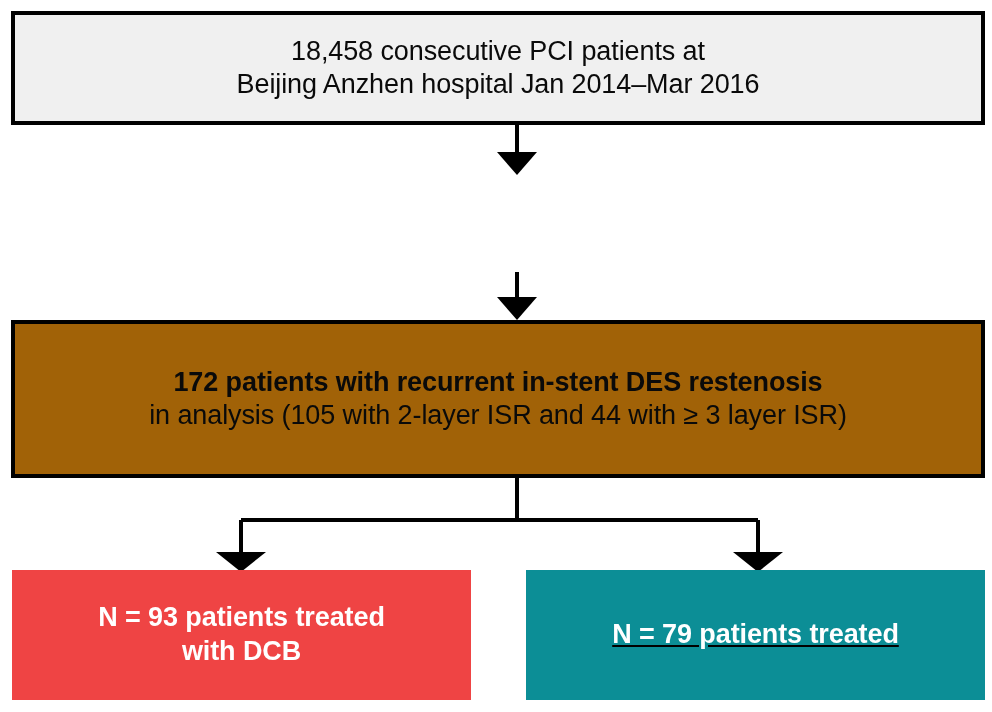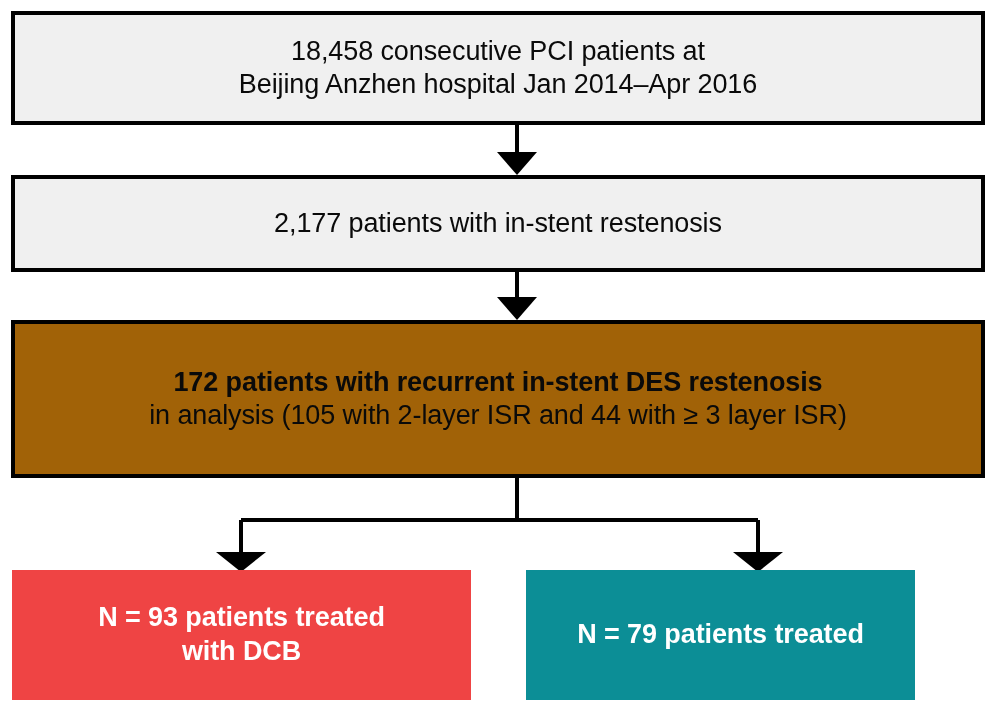--- a/index.html
+++ b/index.html
@@ -64,21 +64,21 @@
   #box-recurrent .node-text { font-size: 27px; }
   #box-recurrent .bold-line { font-weight: bold; }
 
   
   #box-dcb {
     left: 10px;  top: 570px;
     width: 459px; height: 130px;
   }
   #box-des {
     left: 524px;  top: 570px;
-    width: 389px; height: 130px;
+    width: 459px; height: 130px; text-decoration: underline;
   }
   .node-filled .node-text {
     color: #ffffff;
     font-size: 27px;
     font-weight: bold;
     line-height: 1.25;
   }
 
   
   #connectors {
@@ -105,29 +105,24 @@
     <line x1="239" y1="520" x2="756" y2="520" stroke="#000000" stroke-width="4"></line>
     <line x1="239" y1="520" x2="239" y2="556" stroke="#000000" stroke-width="4"></line>
     <line x1="756" y1="520" x2="756" y2="556" stroke="#000000" stroke-width="4"></line>
     <polygon points="214,552 264,552 239,572" fill="#000000"></polygon>
     <polygon points="731,552 781,552 756,572" fill="#000000"></polygon>
   </svg>
 
   <div class="node node-outline" id="box-source" style="background: rgb(240, 240, 240); border-color: rgb(0, 0, 0);">
     <span class="node-text">
       <span class="txt-line">18,458 consecutive PCI patients at</span>
-      <span class="txt-line">Beijing Anzhen hospital Jan 2014–Apr 2016</span>
+      <span class="txt-line">Beijing Anzhen hospital Jan 2014–Mar 2016</span>
     </span>
   </div>
 
-  <div class="node node-outline" id="box-isr" style="background: rgb(240, 240, 240); border-color: rgb(0, 0, 0);">
-    <span class="node-text">
-      <span class="txt-line">2,177 patients with in-stent restenosis</span>
-    </span>
-  </div>
 
   <div class="node node-outline" id="box-recurrent" style="background: #a16207; border-color: rgb(0, 0, 0);">
     <span class="node-text">
       <span class="txt-line bold-line">172 patients with recurrent in-stent DES restenosis</span>
       <span class="txt-line">in analysis (105 with 2-layer ISR and 44 with ≥ 3 layer ISR)</span>
     </span>
   </div>
 
   <div class="node node-filled" id="box-dcb" style="background: #ef4444;">
     <span class="node-text">

